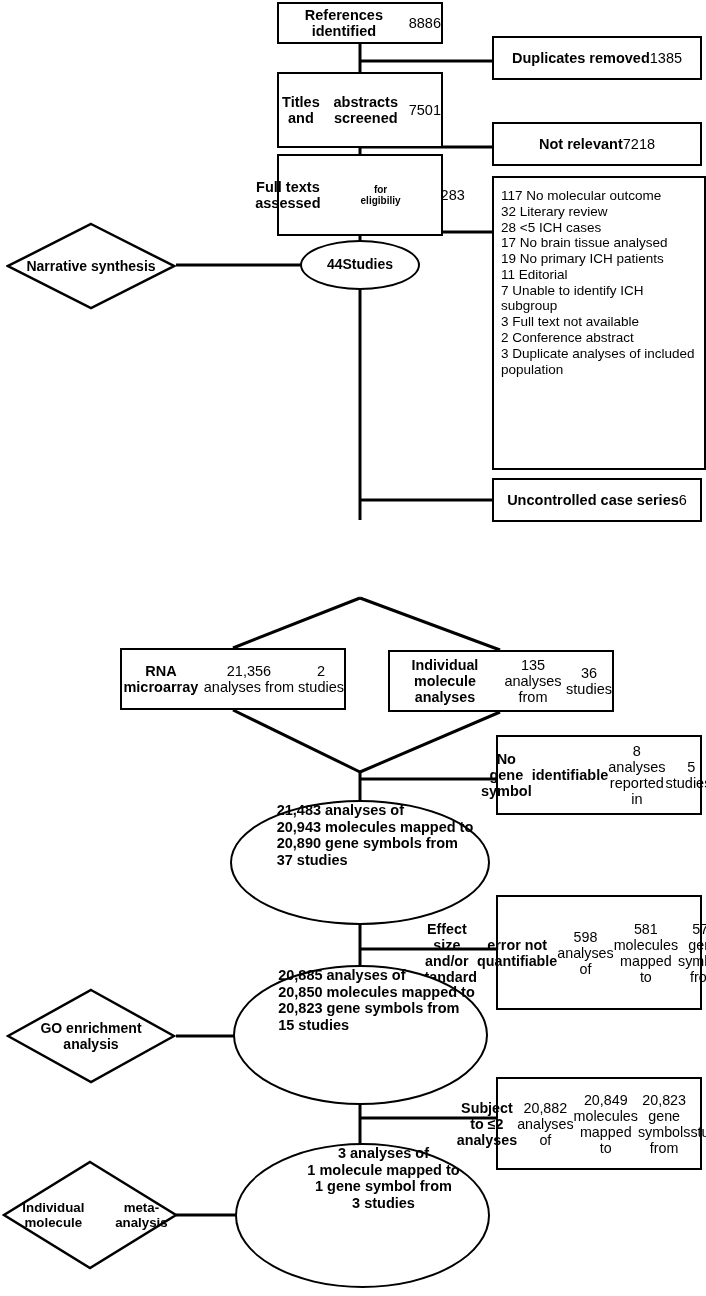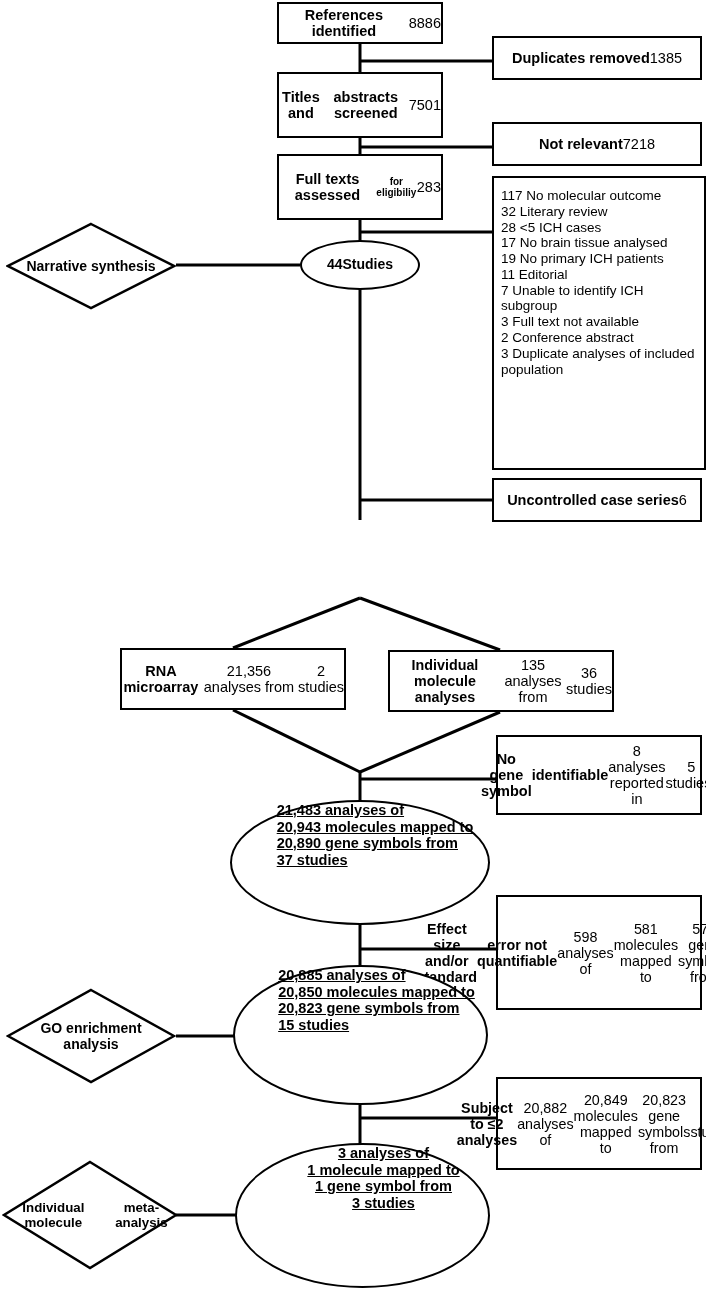--- a/index.html
+++ b/index.html
@@ -7,21 +7,21 @@
   #stage{position:relative;width:706px;height:1296px;background:#fff;overflow:hidden;}
   #wires{position:absolute;left:0;top:0;width:706px;height:1296px;pointer-events:none;}
   .node{position:absolute;box-sizing:border-box;display:flex;flex-direction:row;
         align-items:center;justify-content:center;text-align:center;background:#fff;}
   .box{border:2px solid #000;}
   .ttl{font-weight:bold;line-height:1.12;}
   .sub{font-weight:normal;line-height:1.12;}
   .lines{line-height:1.14;}
   .lines div{white-space:nowrap;}
   .ell{border:2.5px solid #000;border-radius:50%;}
-  .ell.leftal{align-items:flex-start;text-align:left;text-decoration:underline;}
+  .ell.leftal{align-items:flex-start;text-align:left;}
   .ell.leftal .lines{font-weight:bold;}
   .dia{position:absolute;}
   .dia .shape{position:absolute;left:0;top:0;width:100%;height:100%;}
   .dia .cap{position:absolute;left:0;top:0;width:100%;height:100%;display:flex;
             align-items:center;justify-content:center;text-align:center;
             font-weight:bold;line-height:1.15;}
   .exlist{position:absolute;box-sizing:border-box;text-align:left;font-size:13.5px;
           line-height:1.17;padding:0 7px;}
   .exlist div{white-space:normal;}
 </style>
@@ -73,32 +73,32 @@
   <div class="node box" style="left:277px;top:2px;width:166px;height:42px;">
     <div class="ttl" style="font-size:14.5px;">References identified</div>
     <div class="sub" style="font-size:14.5px;">8886</div>
   </div>
 
   <div class="node box" style="left:492px;top:36px;width:210px;height:44px;">
     <div class="ttl" style="font-size:14.5px;">Duplicates removed</div>
     <div class="sub" style="font-size:14.5px;">1385</div>
   </div>
 
-  <div class="node box" style="left:277px;top:72px;width:166px;height:66px;">
+  <div class="node box" style="left:277px;top:72px;width:166px;height:76px;">
     <div class="ttl" style="font-size:14.5px;">Titles and</div>
     <div class="ttl" style="font-size:14.5px;">abstracts screened</div>
     <div class="sub" style="font-size:14.5px;">7501</div>
   </div>
 
   <div class="node box" style="left:492px;top:122px;width:210px;height:44px;">
     <div class="ttl" style="font-size:14.5px;">Not relevant</div>
     <div class="sub" style="font-size:14.5px;">7218</div>
   </div>
 
-  <div class="node box" style="left:277px;top:154px;width:166px;height:66px;">
+  <div class="node box" style="left:277px;top:154px;width:166px;height:82px;gap:40px;">
     <div class="ttl" style="font-size:14.5px;">Full texts assessed</div>
     <div class="ttl" style="font-size:10px;">for eligibiliy</div>
     <div class="sub" style="font-size:14.5px;">283</div>
   </div>
 
   <div class="box" style="position:absolute;left:492px;top:176px;width:210px;height:290px;">
     <div class="exlist" style="position:static;margin-top:10px;">
       <div>117 No molecular outcome</div>
       <div>32 Literary review</div>
       <div>28 &lt;5 ICH cases</div>

